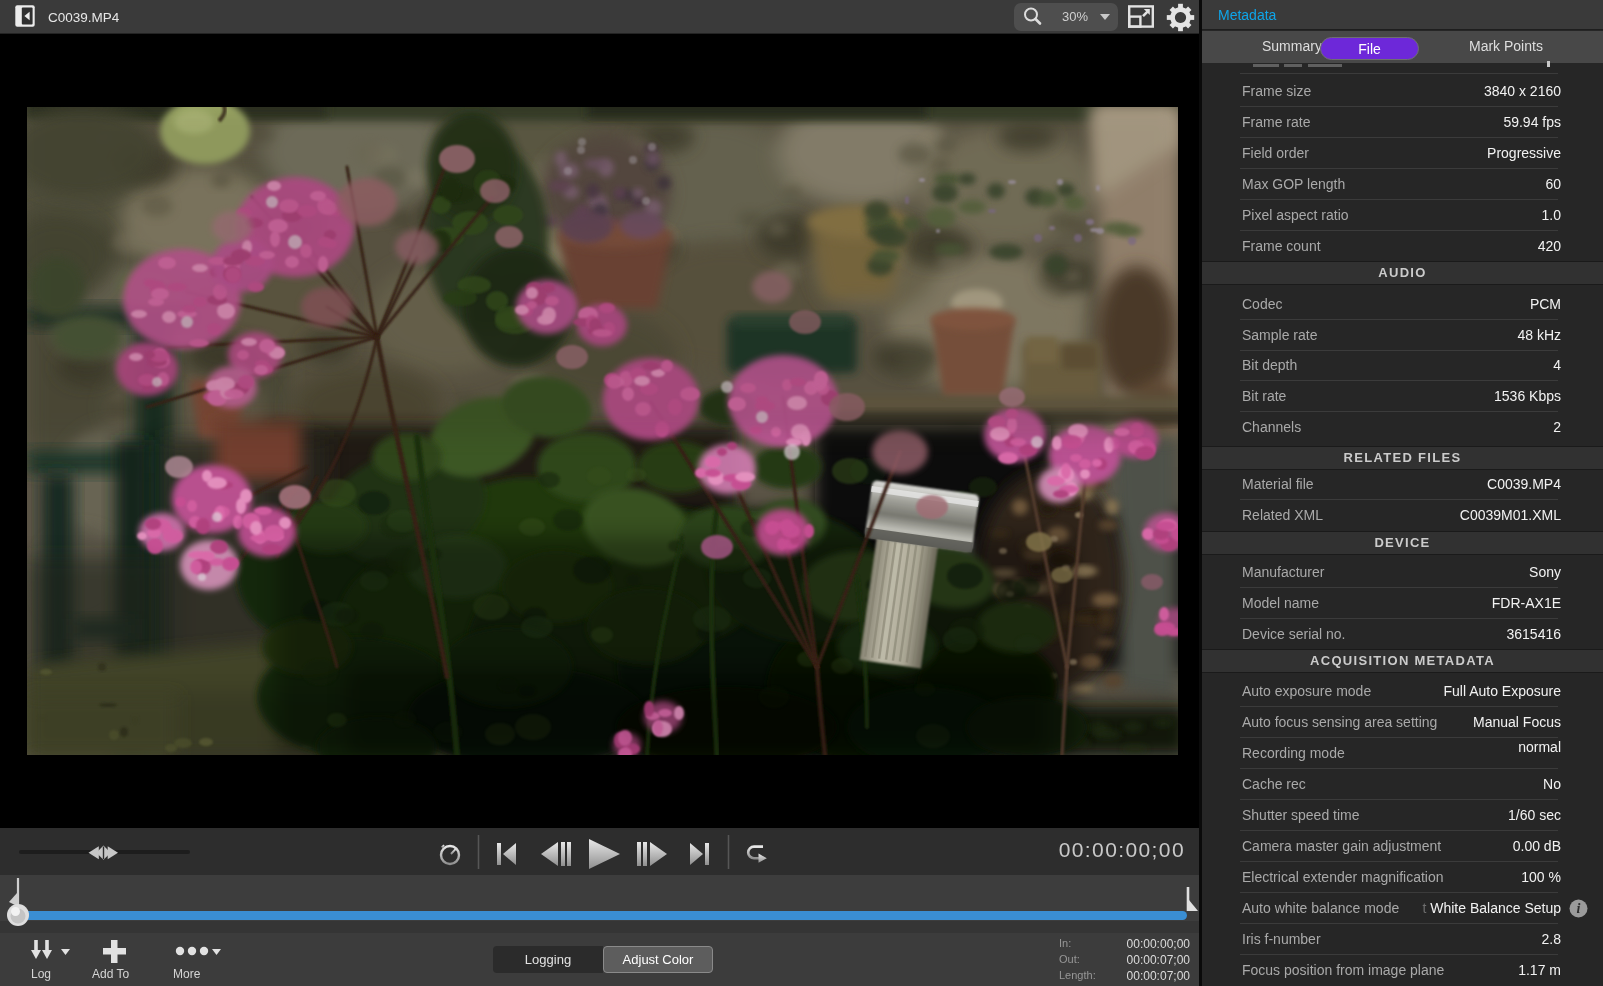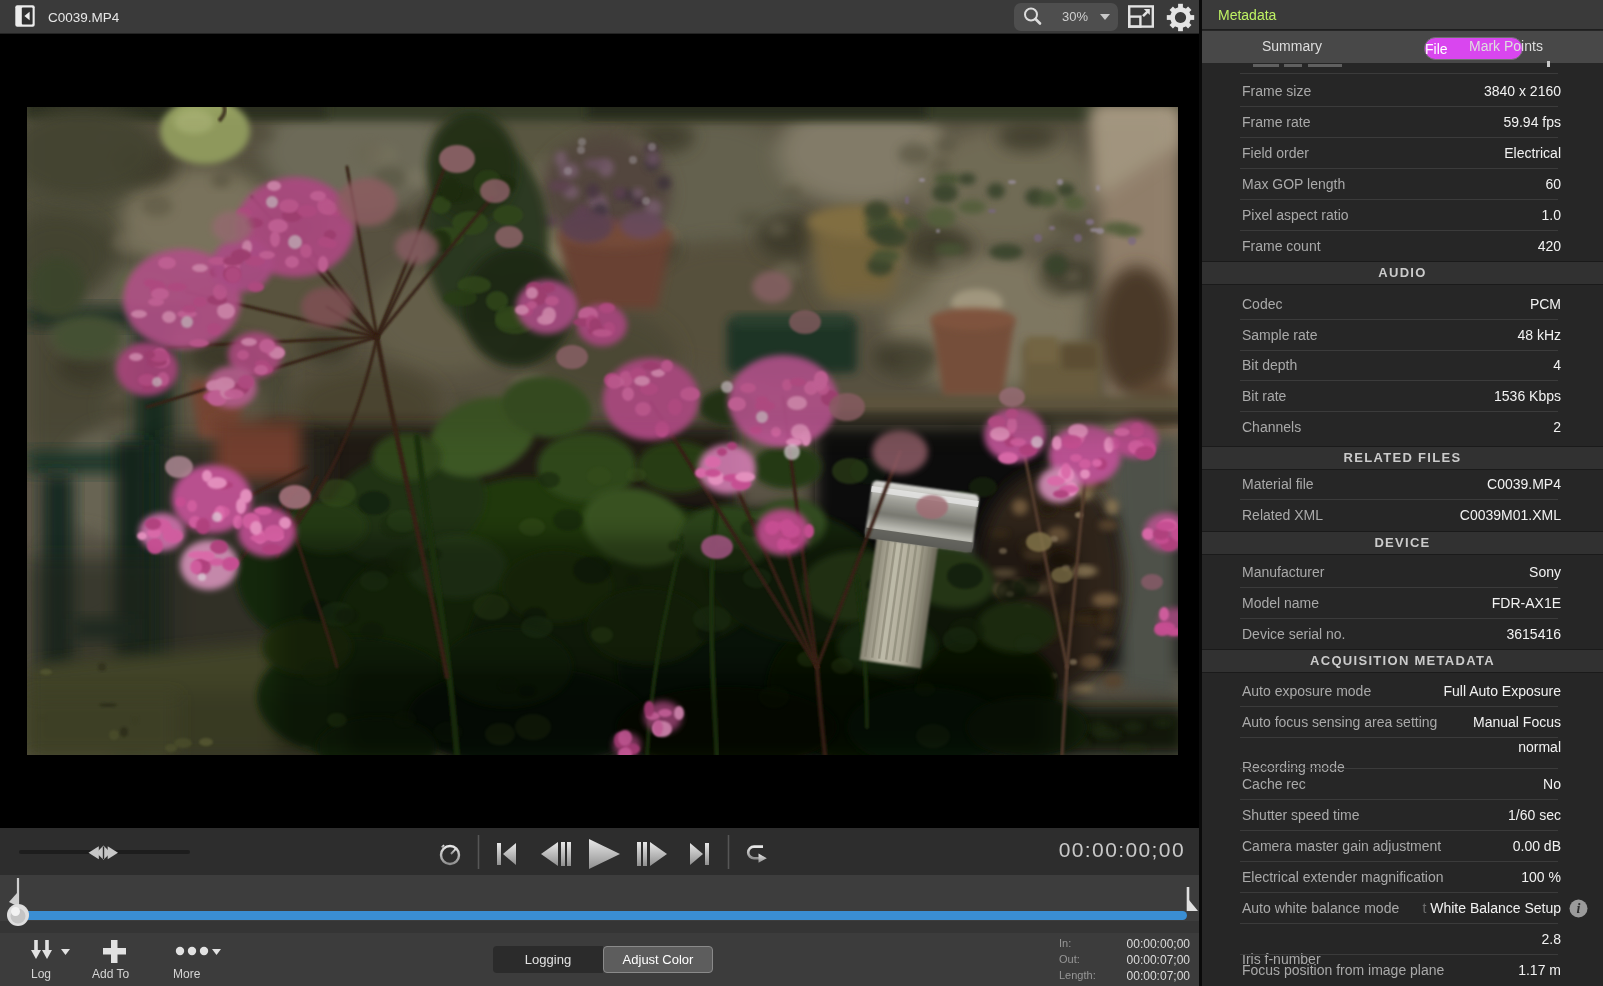--- a/index.html
+++ b/index.html
@@ -32,24 +32,24 @@
   #toolbar { left:0; top:933px; width:1199px; height:53px; background:#3c3c3c; }
   .btnlabel { position:absolute; font-size:12px; color:#d5d5d5; }
   #tabLogging { left:493px; top:946px; width:110px; height:27px; background:#2b2b2b; border-radius:4px 0 0 4px; color:#e2e2e2; font-size:13px; text-align:center; line-height:27px; }
   #tabAdjust { left:603px; top:946px; width:110px; height:27px; background:#5d5d5d; border:1px solid #8a8a8a; border-radius:4px; color:#fff; font-size:13px; text-align:center; line-height:25px; }
   .iolabel { position:absolute; font-size:11px; color:#979797; }
   .ioval { position:absolute; font-size:12px; color:#dcdcdc; width:120px; text-align:right; }
 
   
   #panel { left:1202px; top:0; width:401px; height:986px; background:#262626; }
   #pheader { left:1202px; top:0; width:401px; height:30px; background:#3a3a3a; border-bottom:1px solid #1e1e1e; }
-  #ptitle { left:1218px; top:7px; font-size:14px; color:#bef264; }
+  #ptitle { left:1218px; top:7px; font-size:14px; color:#0ea5e9; }
   #ptabs { left:1202px; top:31px; width:401px; height:32px; background:#484848; }
   .ptab { position:absolute; top:38px; font-size:14px; color:#dedede; }
-  #pillFile { left:1424px; top:37px; width:99px; height:23px; background:#d946ef; border:1px solid #6f6f6f; border-radius:12px; color:#fff; font-size:14px; text-align:left; line-height:22px; }
+  #pillFile { left:1320px; top:37px; width:99px; height:23px; background:#6d28d9; border:1px solid #6f6f6f; border-radius:12px; color:#fff; font-size:14px; text-align:center; line-height:22px; }
   .mrow-label { position:absolute; left:1242px; font-size:14px; color:#a9a9a9; }
   .mrow-value { position:absolute; right:42px; font-size:14px; color:#f2f2f2; }
   .msep { position:absolute; left:1240px; width:318px; height:1px; background:#3b3b3b; }
   .mhead { position:absolute; left:1202px; width:401px; height:24px; background:#313131; border-top:1px solid #1a1a1a; border-bottom:1px solid #1a1a1a; color:#cbcbcb; font-size:13px; letter-spacing:1.3px; text-align:center; font-weight:bold; }
 </style>
 </head>
 <body>
 <div id="app">
 
   <div class="abs" id="viewer"></div>
@@ -991,21 +991,21 @@
       <div class="abs" style="left:1308px;top:64px;width:34px;height:3px;background:#606060;"></div>
       <div class="abs" style="left:1547px;top:61px;width:3px;height:6px;background:#c8c8c8;"></div>
       <div class="msep" style="top:73px;"></div>
       <div class="mrow-label" style="top:83px;">Frame size</div>
       <div class="mrow-value" style="top:83px;">3840 x 2160</div>
       <div class="msep" style="top:106px;"></div>
       <div class="mrow-label" style="top:114px;">Frame rate</div>
       <div class="mrow-value" style="top:114px;">59.94 fps</div>
       <div class="msep" style="top:137px;"></div>
       <div class="mrow-label" style="top:145px;">Field order</div>
-      <div class="mrow-value" style="top:145px;">Electrical</div>
+      <div class="mrow-value" style="top:145px;">Progressive</div>
       <div class="msep" style="top:168px;"></div>
       <div class="mrow-label" style="top:176px;">Max GOP length</div>
       <div class="mrow-value" style="top:176px;">60</div>
       <div class="msep" style="top:199px;"></div>
       <div class="mrow-label" style="top:207px;">Pixel aspect ratio</div>
       <div class="mrow-value" style="top:207px;">1.0</div>
       <div class="msep" style="top:230px;"></div>
       <div class="mrow-label" style="top:238px;">Frame count</div>
       <div class="mrow-value" style="top:238px;">420</div>
       <div class="mhead" style="top:261px;line-height:22px;">AUDIO</div>
@@ -1038,39 +1038,39 @@
       <div class="msep" style="top:618px;"></div>
       <div class="mrow-label" style="top:626px;">Device serial no.</div>
       <div class="mrow-value" style="top:626px;">3615416</div>
       <div class="mhead" style="top:649px;line-height:22px;">ACQUISITION METADATA</div>
       <div class="mrow-label" style="top:683px;">Auto exposure mode</div>
       <div class="mrow-value" style="top:683px;">Full Auto Exposure</div>
       <div class="msep" style="top:706px;"></div>
       <div class="mrow-label" style="top:714px;">Auto focus sensing area setting</div>
       <div class="mrow-value" style="top:714px;">Manual Focus</div>
       <div class="msep" style="top:737px;"></div>
-      <div class="mrow-label" style="top:745px;margin-top:14px;">Recording mode</div>
+      <div class="mrow-label" style="top:745px;">Recording mode</div>
       <div class="mrow-value" style="top:739px;">normal</div>
       <div class="msep" style="top:768px;"></div>
       <div class="mrow-label" style="top:776px;">Cache rec</div>
       <div class="mrow-value" style="top:776px;">No</div>
       <div class="msep" style="top:799px;"></div>
       <div class="mrow-label" style="top:807px;">Shutter speed time</div>
       <div class="mrow-value" style="top:807px;">1/60 sec</div>
       <div class="msep" style="top:830px;"></div>
       <div class="mrow-label" style="top:838px;">Camera master gain adjustment</div>
       <div class="mrow-value" style="top:838px;">0.00 dB</div>
       <div class="msep" style="top:861px;"></div>
       <div class="mrow-label" style="top:869px;">Electrical extender magnification</div>
       <div class="mrow-value" style="top:869px;">100 %</div>
       <div class="msep" style="top:892px;"></div>
       <div class="mrow-label" style="top:900px;">Auto white balance mode</div>
       <div class="mrow-value" style="top:900px;right:42px;"><span style="color:#6e6e6e;">t </span>White Balance Setup</div>
       <div class="msep" style="top:923px;"></div>
-      <div class="mrow-label" style="top:931px;margin-top:20px;">Iris f-number</div>
+      <div class="mrow-label" style="top:931px;">Iris f-number</div>
       <div class="mrow-value" style="top:931px;">2.8</div>
       <div class="msep" style="top:954px;"></div>
       <div class="mrow-label" style="top:962px;">Focus position from image plane</div>
       <div class="mrow-value" style="top:962px;">1.17 m</div>
       <svg class="abs" style="left:1569px;top:899px;" width="19" height="19" viewBox="0 0 19 19">
         <circle cx="9.5" cy="9.5" r="9" fill="#9a9a9a"></circle>
         <text x="9.5" y="14" font-family="Liberation Serif" font-style="italic" font-weight="bold" font-size="14" fill="#2c2c2c" text-anchor="middle">i</text>
       </svg>
     </div>
 </div>

